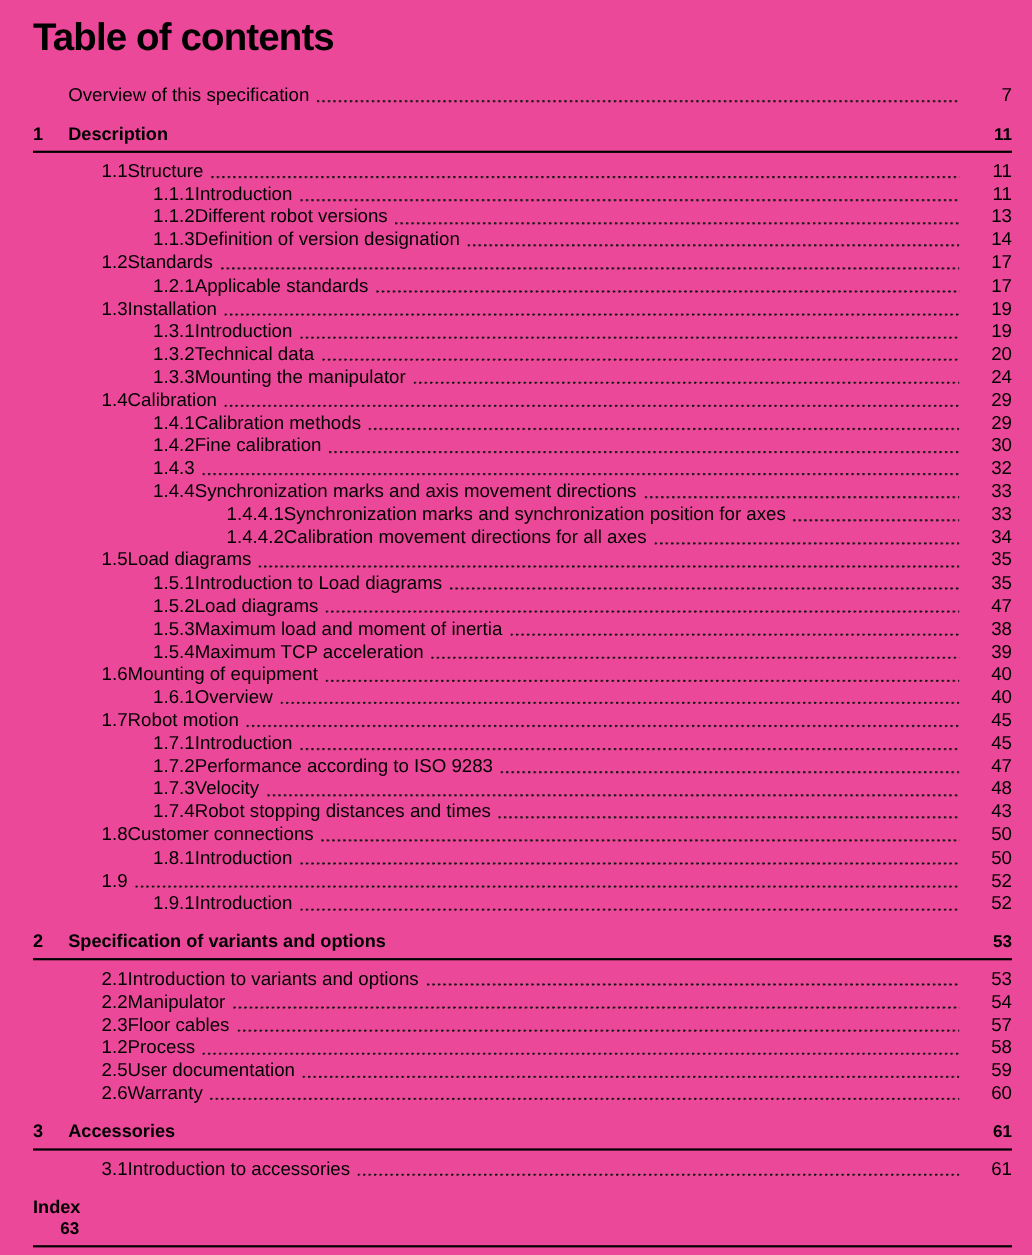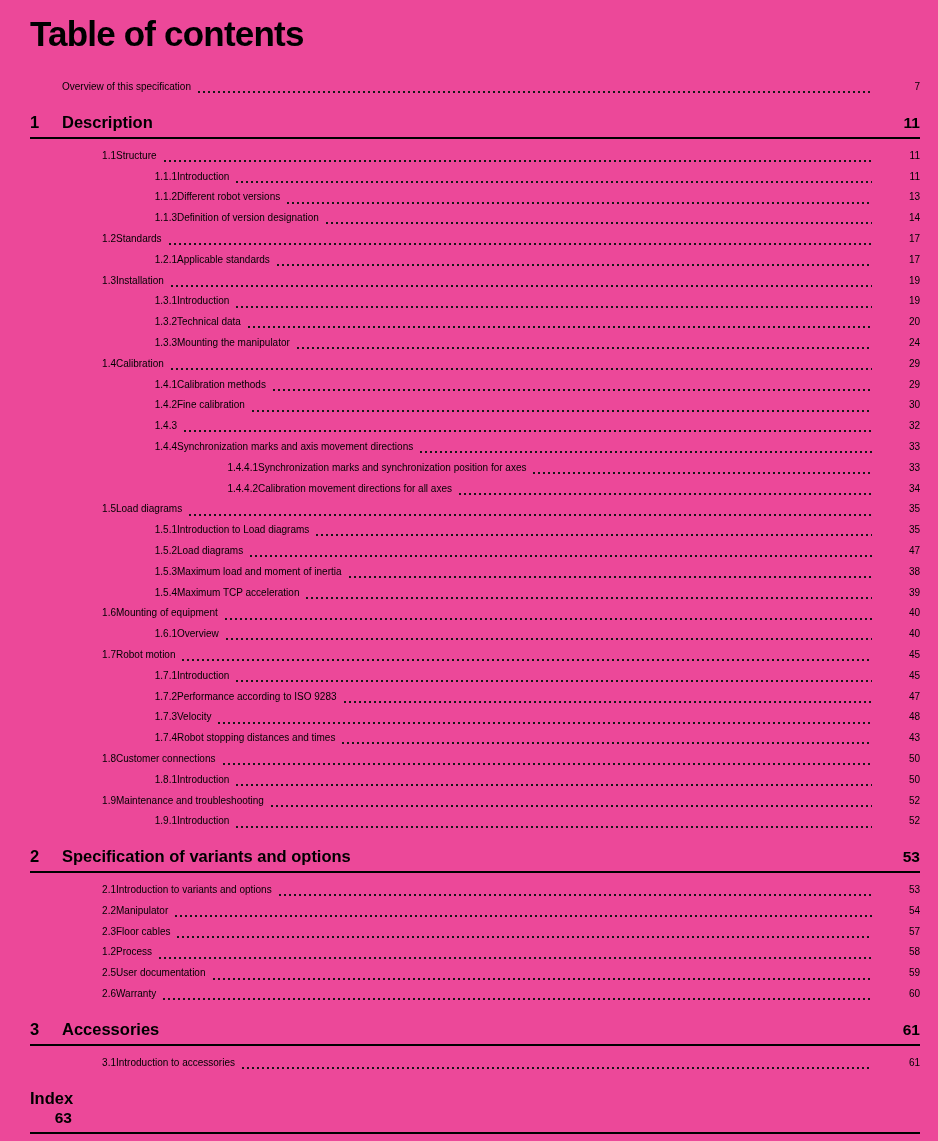--- a/index.html
+++ b/index.html
@@ -26,21 +26,21 @@
     letter-spacing: -0.8px;
   }
   .front-entries { margin-top: 21px; }
   .entries { margin-top: 7px; }
 
   .row {
     display: flex;
     align-items: baseline;
     height: 20.8px;
     line-height: 20.8px;
-    font-size: 10px;
+    font-size: 17px;
     white-space: nowrap;
   }
   .row .num { flex: 0 0 auto; text-align: right; }
   .lvl1 { padding-left: 32px; }
   .lvl2 .num { margin-left: 30px;  width: 56px; }
   .lvl3 .num { margin-left: 85px;  width: 62px; }
   .lvl4 .num { margin-left: 147px; width: 81px; }
   .row .label { flex: 0 0 auto; }
   .leader {
     flex: 1 1 auto;
@@ -276,21 +276,20 @@
     <span class="pg">50</span>
   </div>
           <div class="row lvl3">
     <span class="num">1.8.1</span>
     <span class="label">Introduction</span>
     <span class="leader"></span>
     <span class="pg">50</span>
   </div>
           <div class="row lvl2">
     <span class="num">1.9</span>
-    <span class="label">Maintenance and troubleshooting</span>
     <span class="leader"></span>
     <span class="pg">52</span>
   </div>
           <div class="row lvl3">
     <span class="num">1.9.1</span>
     <span class="label">Introduction</span>
     <span class="leader"></span>
     <span class="pg">52</span>
   </div>
         </div>

